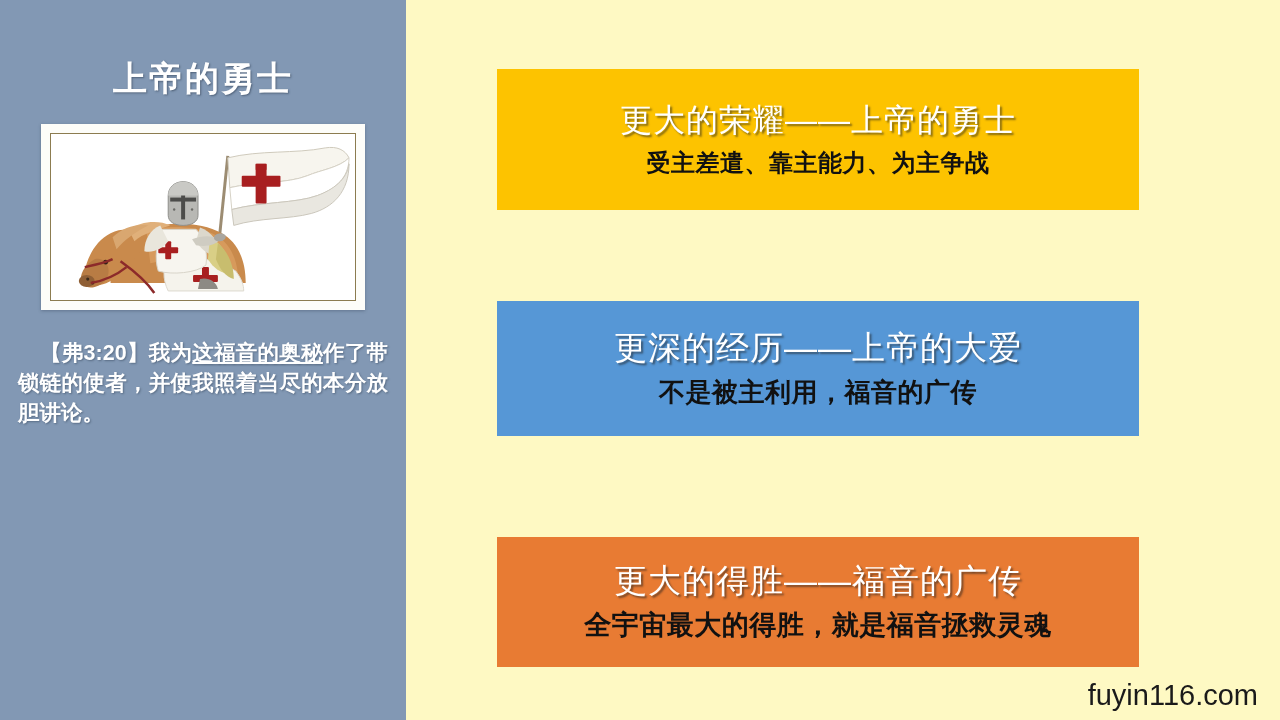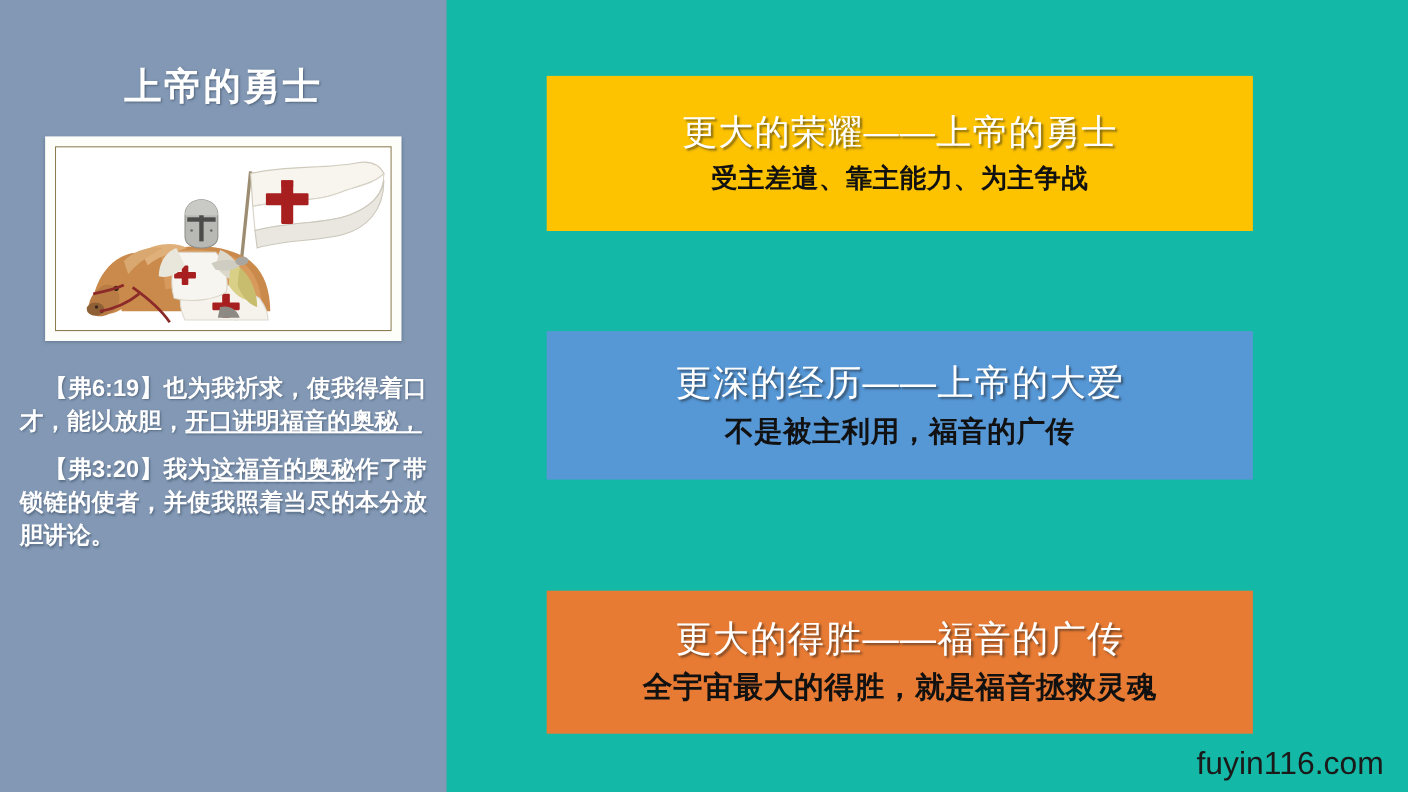--- a/index.html
+++ b/index.html
@@ -11,21 +11,21 @@
     width: 1280px;
     height: 720px;
     overflow: hidden;
     font-family: "Liberation Sans", "DejaVu Sans", sans-serif;
     position: relative;
   }
 
   #slide {
     position: absolute;
     inset: 0;
-    background: #14b8a6;
+    background: #fef9c3;
   }
 
   
   #sidebar {
     position: absolute;
     left: 0;
     top: 0;
     width: 406px;
     height: 720px;
     background: #8298b4;
@@ -226,23 +226,20 @@
           <ellipse cx="170" cy="104" rx="6" ry="4" fill="#a9a6a0" transform="rotate(-8 170 104)"></ellipse>
 
           <path d="M150 146 C158 144 166 148 168 156 L148 156 Z" fill="#8d8a84"></path>
         </svg>
       </div>
     </div>
 
     <div id="scripture">
 
 
-      <p class="verse">
-        <span>【弗6:19】也为我祈求，使我得着口才，能以放胆，</span><span class="u">开口讲明福音的奥秘，</span>
-      </p>
 
       <p class="verse">
         <span>【弗3:20】我为</span><span class="u">这福音的奥秘</span><span>作了带锁链的使者，并使我照着当尽的本分放胆讲论。</span>
       </p>
 
     </div>
   </div>
 
   <div class="banner" id="banner-0" style="background: rgb(253, 195, 0);">
     <div class="banner-head">更大的荣耀——上帝的勇士</div>

